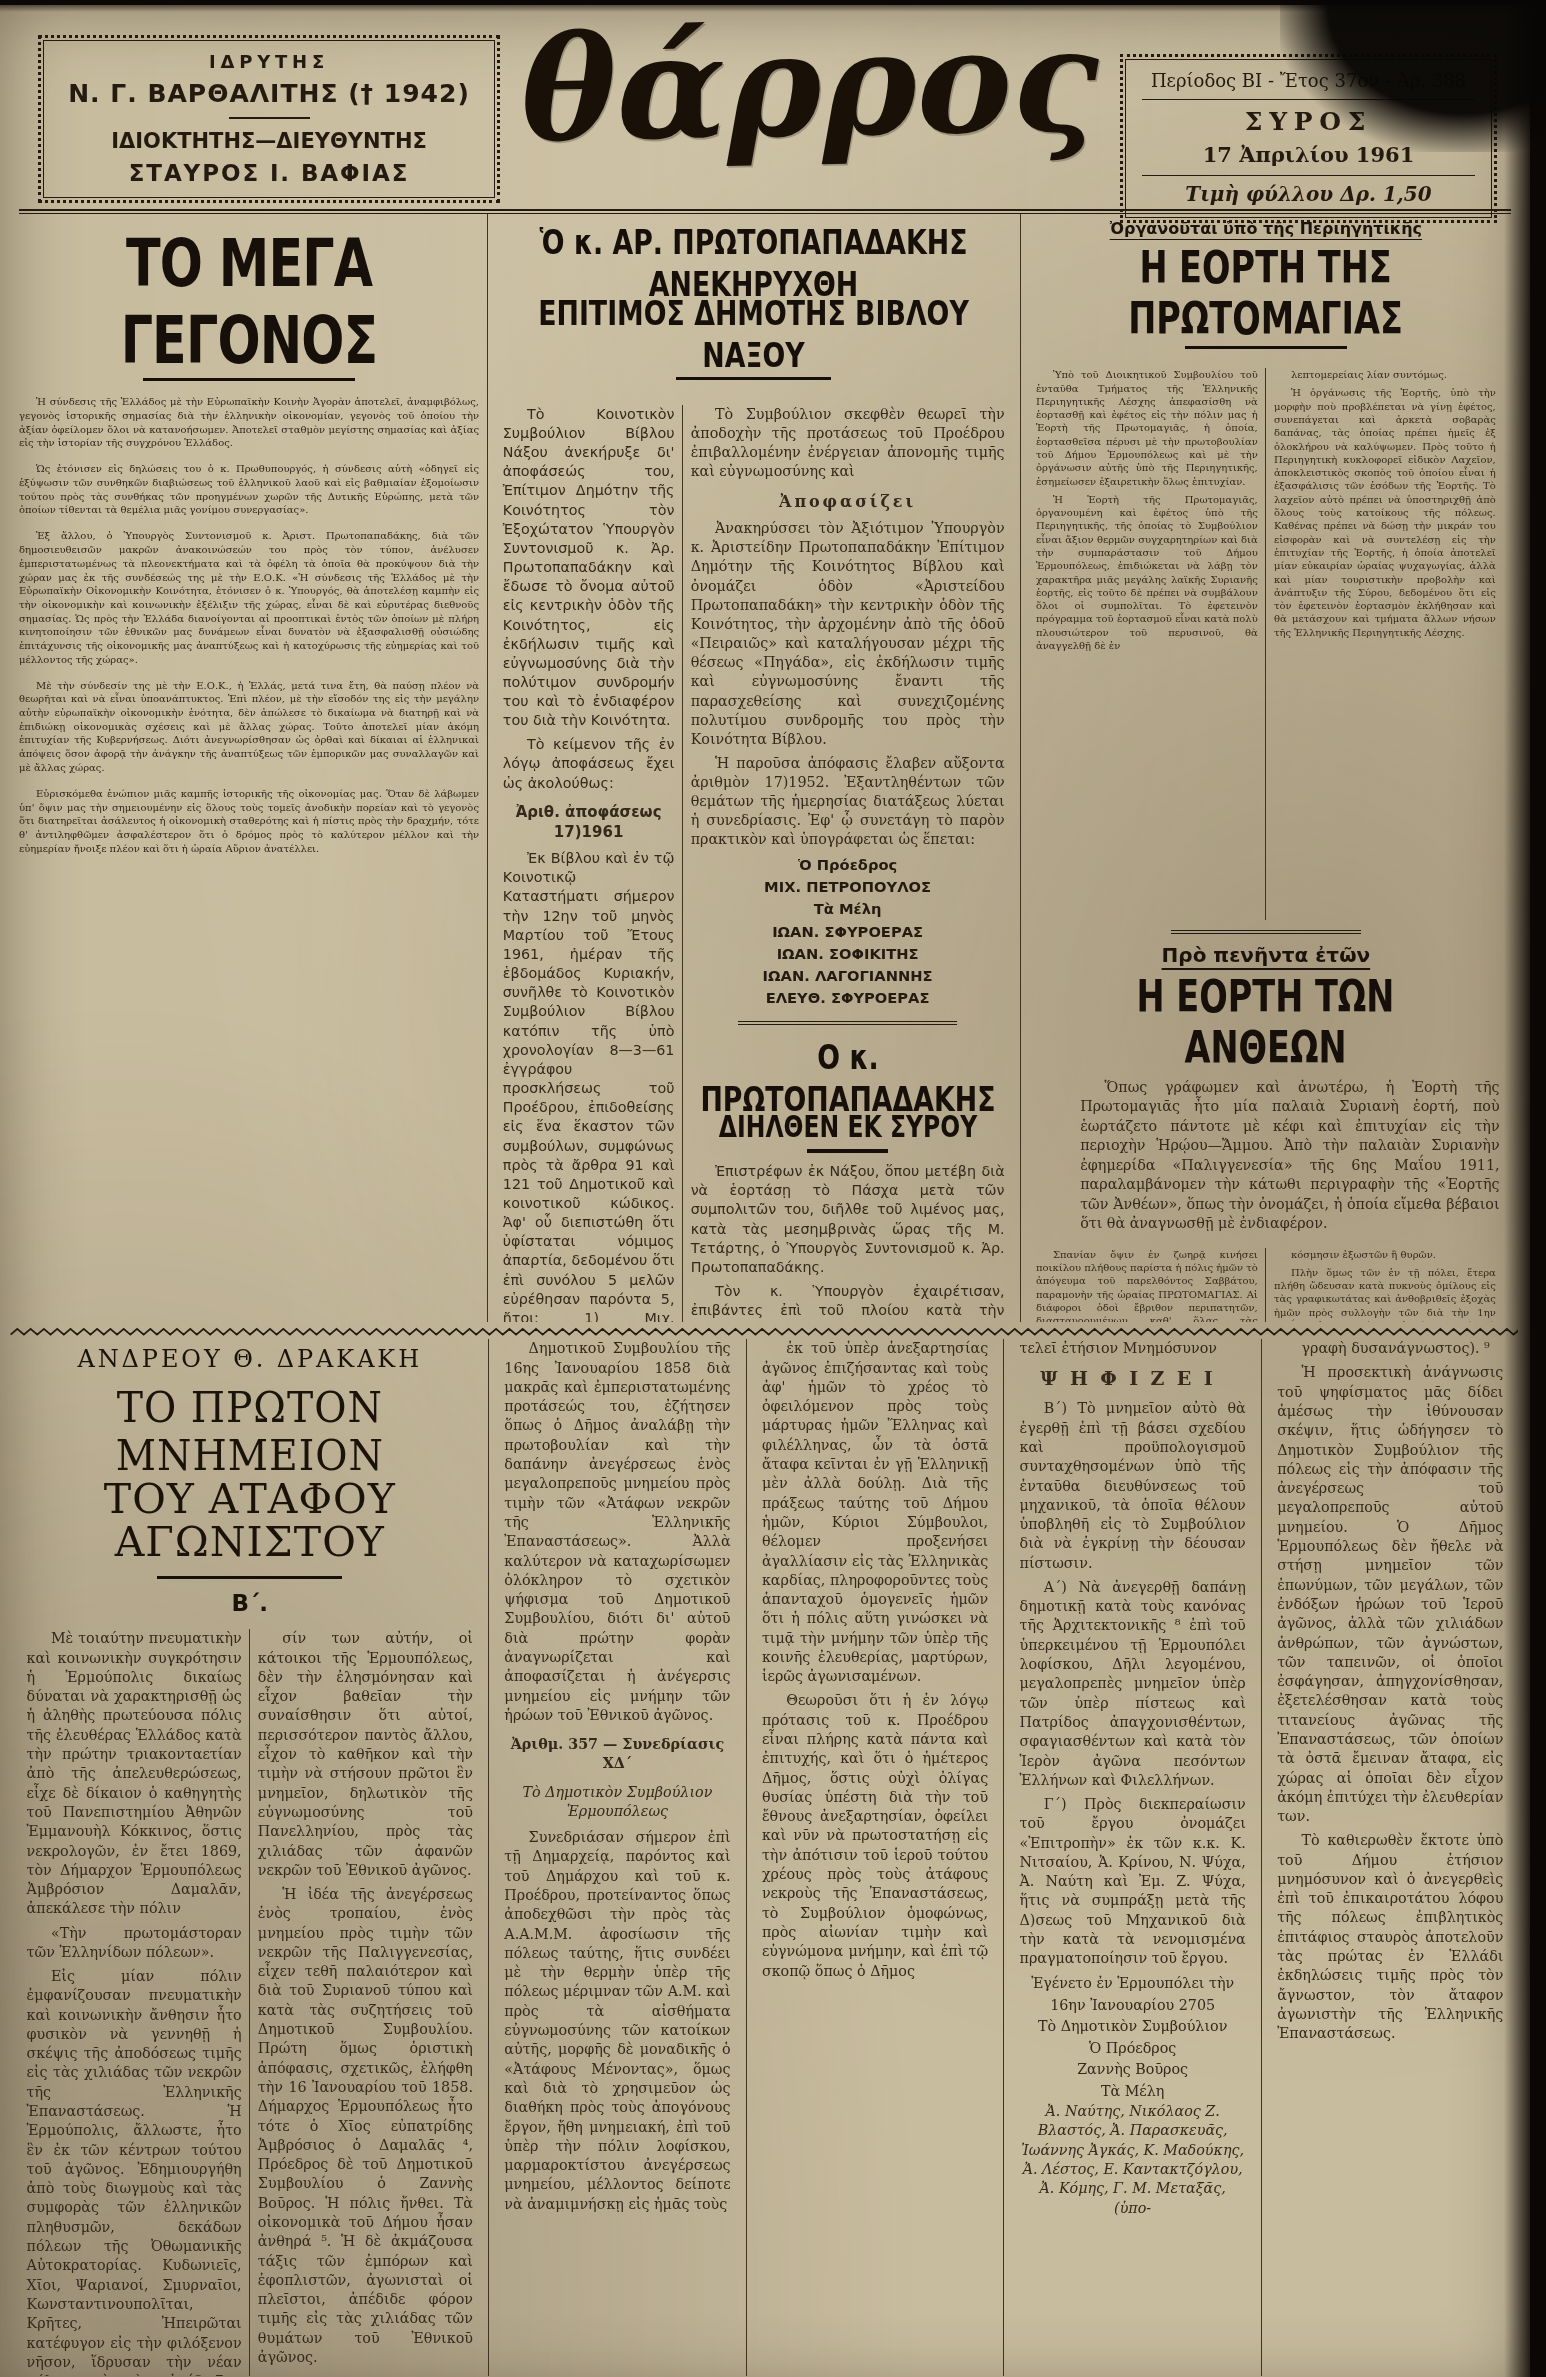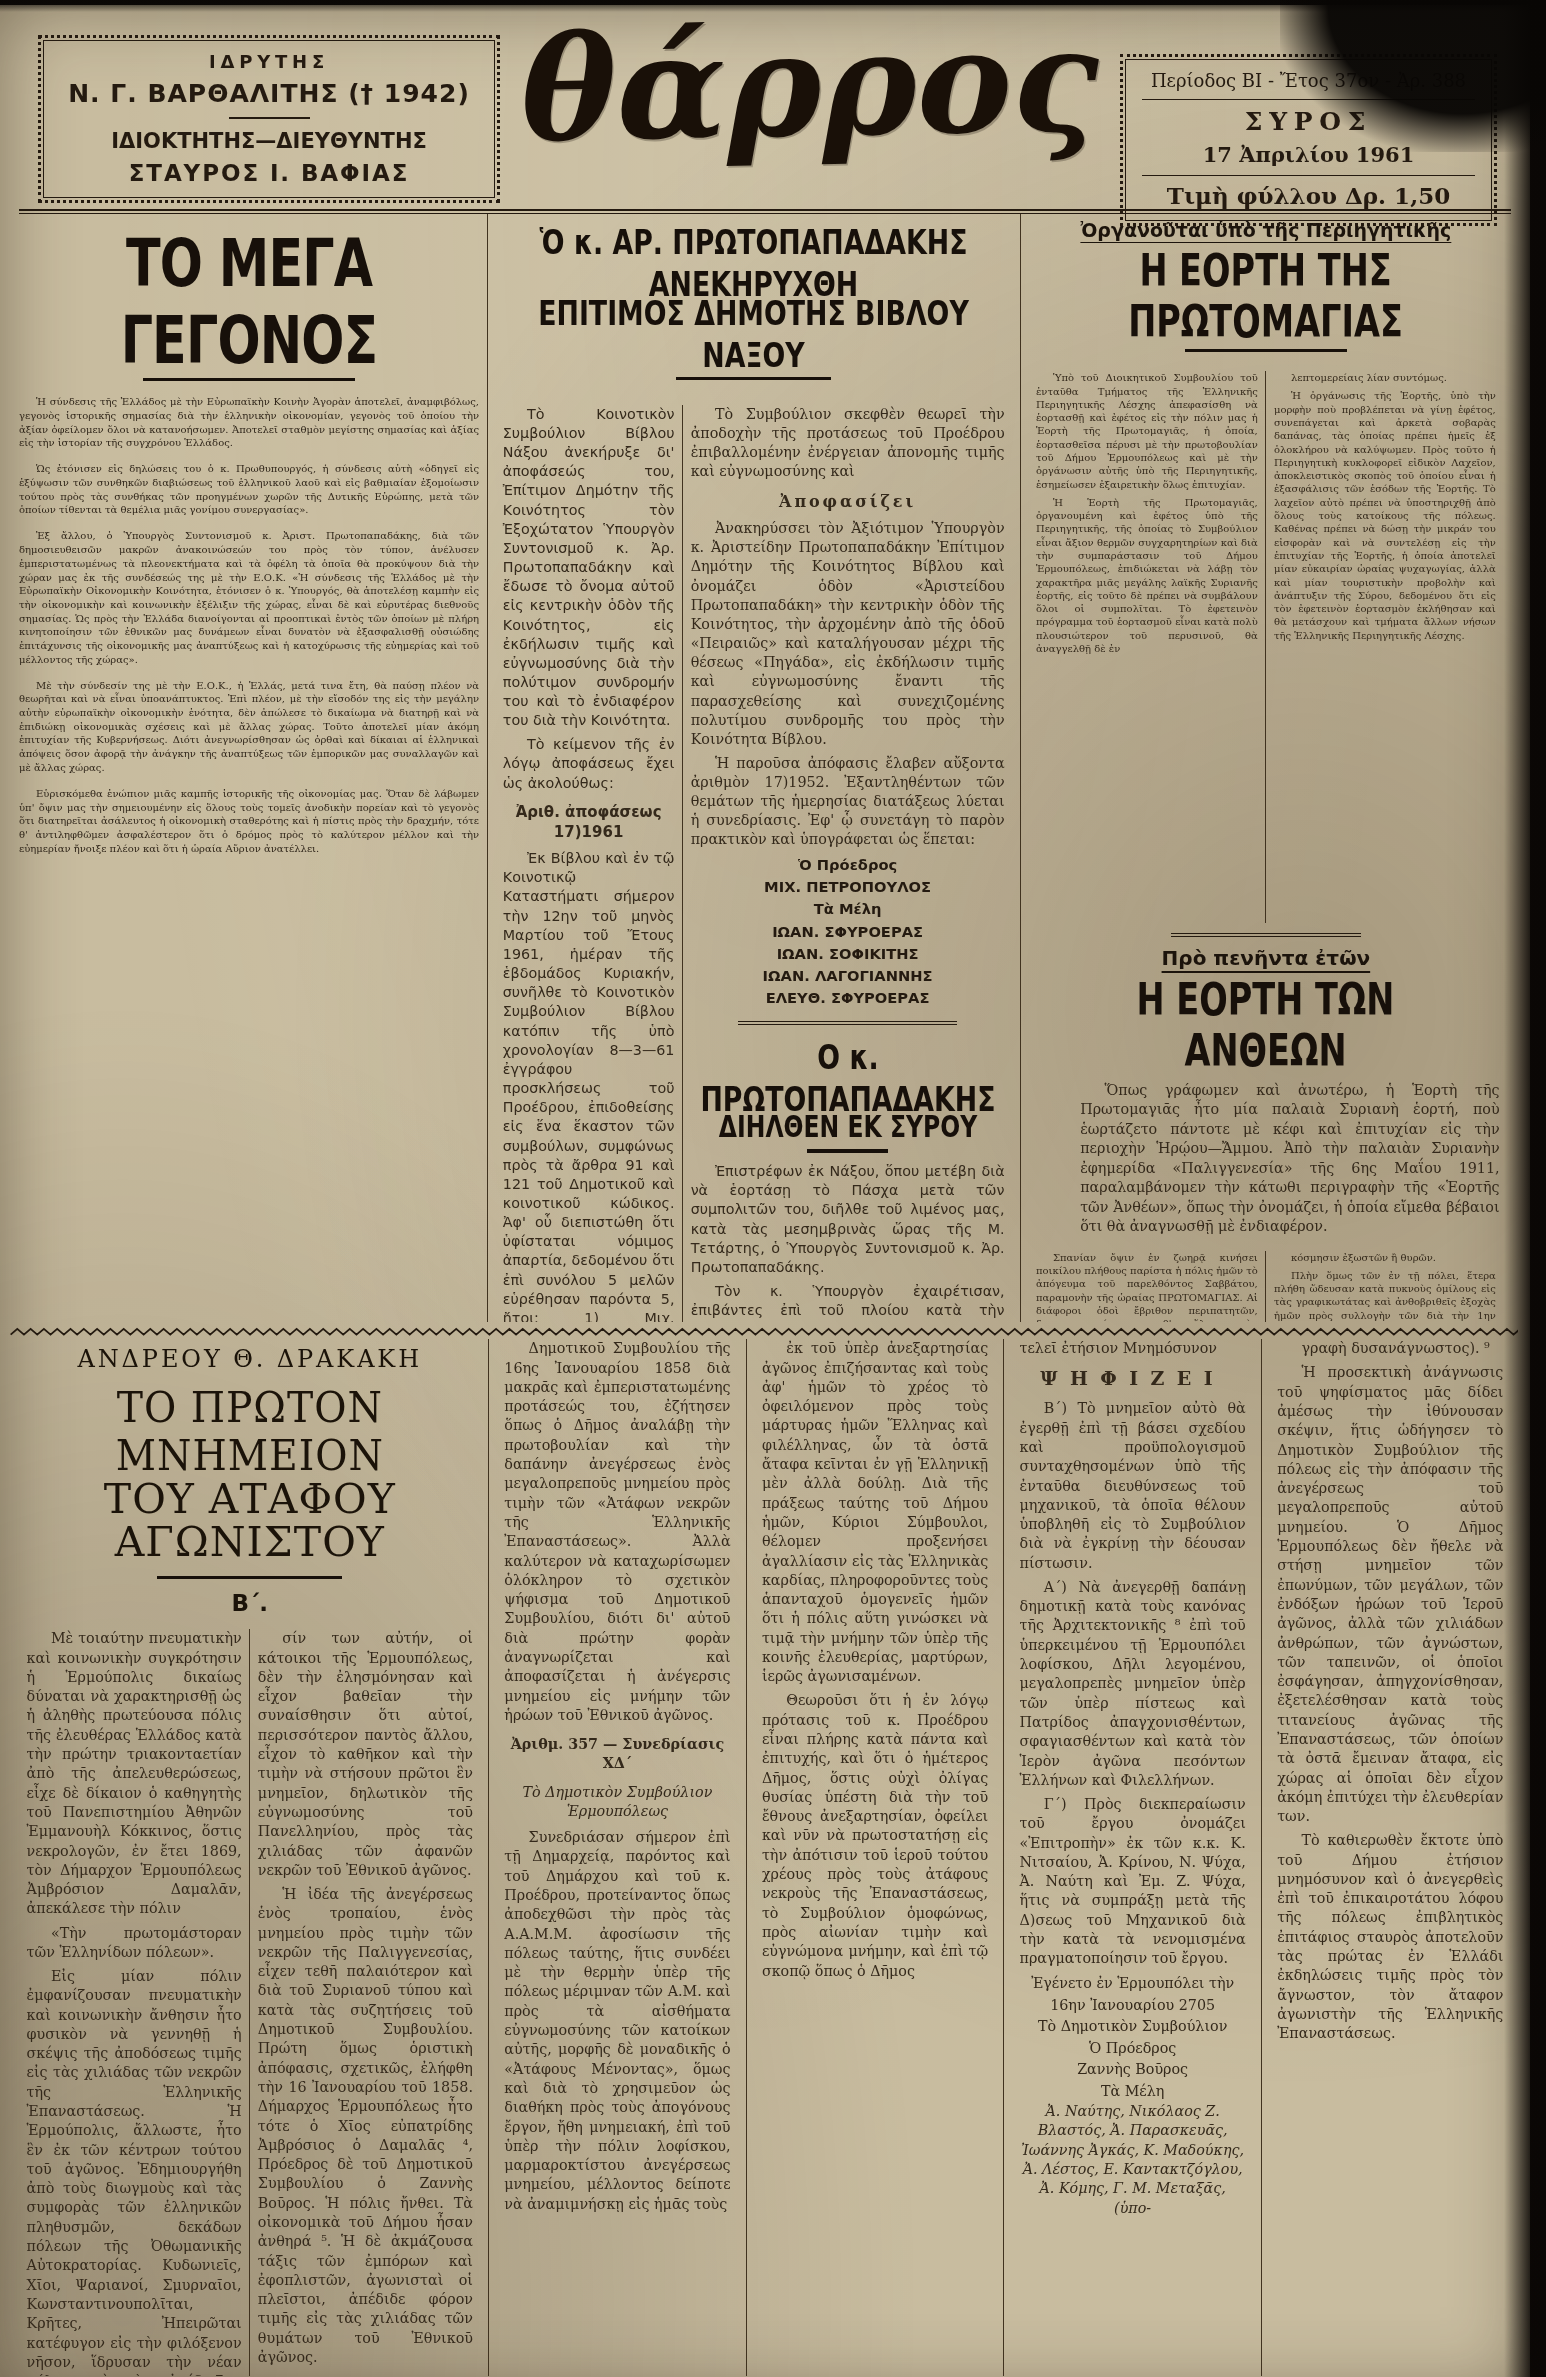--- a/index.html
+++ b/index.html
@@ -29,21 +29,21 @@
   #founder-box .rule{width:81px;height:1.9px;background:#241a10;margin:9.5px auto;}
   #founder-box .owner{font-size:21px;font-weight:bold;font-family:"DejaVu Sans",sans-serif;margin-top:2.9px;}
   #founder-box .owner2{font-size:23px;font-weight:bold;font-family:"DejaVu Sans",sans-serif;margin-top:7.6px;letter-spacing:1.9px;}
   #paper-title{font-size:143px;line-height:.9;font-weight:bold;font-style:italic;
                font-family:"DejaVu Serif",serif;color:#191008;transform:translateY(-14.3px) rotate(-1deg);
                text-shadow:1.4px 1.9px 0 rgba(25,16,8,.25);}
   #issue-box{width:333px;margin-top:19px;}
   #issue-box .line1{font-size:18px;border-bottom:1.9px solid #241a10;padding-bottom:7.6px;}
   #issue-box .city{font-size:25px;font-weight:bold;letter-spacing:6.7px;margin-top:7.6px;}
   #issue-box .date{font-size:21px;font-weight:bold;border-bottom:1.9px solid #241a10;padding:5.7px 0 7.6px;}
-  #issue-box .price{font-size:23px;font-weight:bold;padding-top:6.7px;}
+  #issue-box .price{font-size:20px;font-weight:bold;padding-top:6.7px;font-style:italic;}
   #head-rule{margin:2.9px 19px 0;border-top:2.4px solid #241a10;border-bottom:1px solid #241a10;height:2.4px;}
 
   
   #top-section{display:flex;height:1108px;padding:0 19px;overflow:hidden;}
   .vsep{width:0;border-left:1.4px solid #40321f;margin:0 7.6px;}
   .subsep{border-right:1.4px solid #40321f;}
   #lead-col{width:460px;flex:none;padding-top:9.5px;}
   .big-headline{font-family:"DejaVu Sans",sans-serif;font-weight:bold;color:#17100a;
                 text-align:center;transform:scale(.86,1.12);transform-origin:center top;}
   #lead-col .big-headline{font-size:59px;letter-spacing:-1px;}
@@ -62,21 +62,21 @@
   .center-line{text-align:center;font-weight:bold;margin:9.5px 0 6.7px;}
   #decision-no{font-size:15px;font-family:"DejaVu Sans",sans-serif;}
   #decision-word{font-size:16px;letter-spacing:2.9px;}
   .sig-block div{text-align:center;font-family:"DejaVu Sans",sans-serif;font-weight:bold;
                  font-size:14.7px;line-height:1.5;color:#241a10;}
   .dbl-rule{border-top:1.9px solid #241a10;border-bottom:1px solid #241a10;height:1.9px;width:70%;margin:12.4px auto;}
   #syros-head{font-size:25px;line-height:1.2;margin-top:4.8px;}
 
   #right-col{width:475px;flex:none;padding-top:4.8px;}
   .kicker{font-family:"DejaVu Sans",sans-serif;font-weight:bold;text-align:center;color:#1c140c;}
-  #mayday-kicker{font-size:19px;text-decoration:underline;text-underline-offset:4.8px;}
+  #mayday-kicker{font-size:16px;text-decoration:underline;text-underline-offset:4.8px;}
   #right-col .big-headline{font-size:39px;margin-top:4.8px;}
   #mayday-cols,#flowers-cols{display:flex;overflow:hidden;}
   #mayday-cols{height:552px;margin-top:19px;}
   #right-col .subcol{font-size:10px;line-height:1.33;}
   #flowers-block .dbl-rule{margin:9.5px auto;}
   #flowers-kicker{font-size:20px;text-decoration:underline;text-underline-offset:5.7px;margin-top:2.9px;}
   #flowers-head{font-size:36px;margin-top:8.6px;}
   #flowers-intro{font-size:14.3px;line-height:1.36;margin-top:16px;padding:0 3.8px;margin-left:48px;}
   #flowers-cols{height:295px;margin-top:3.8px;}
 

